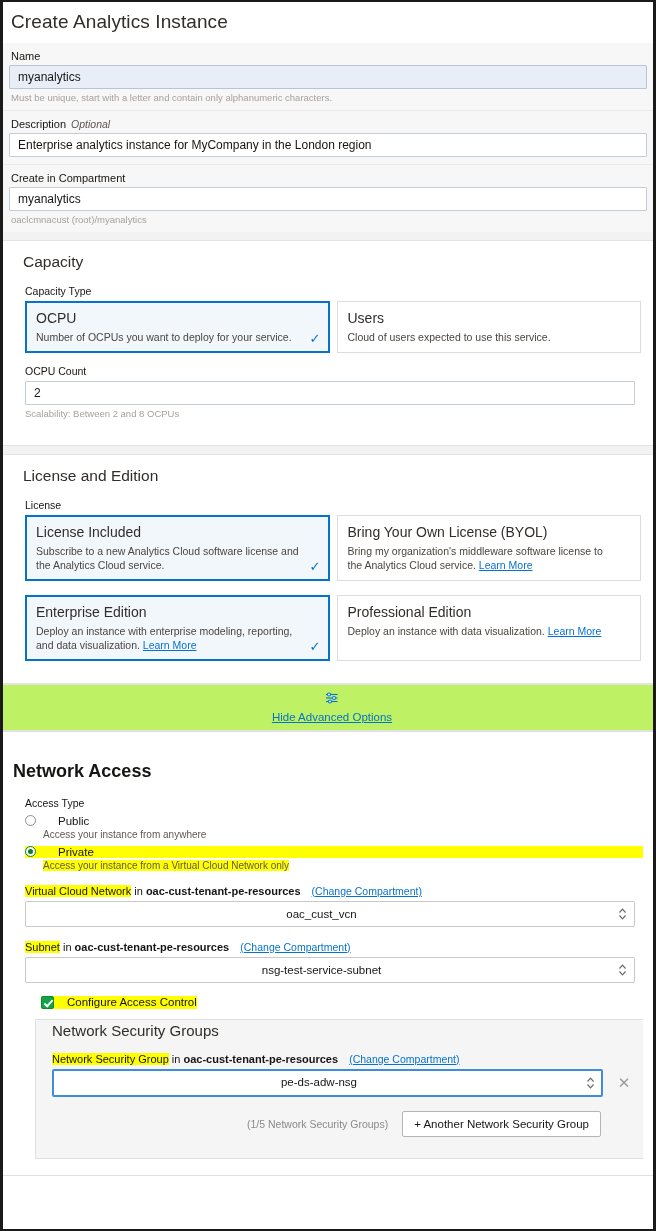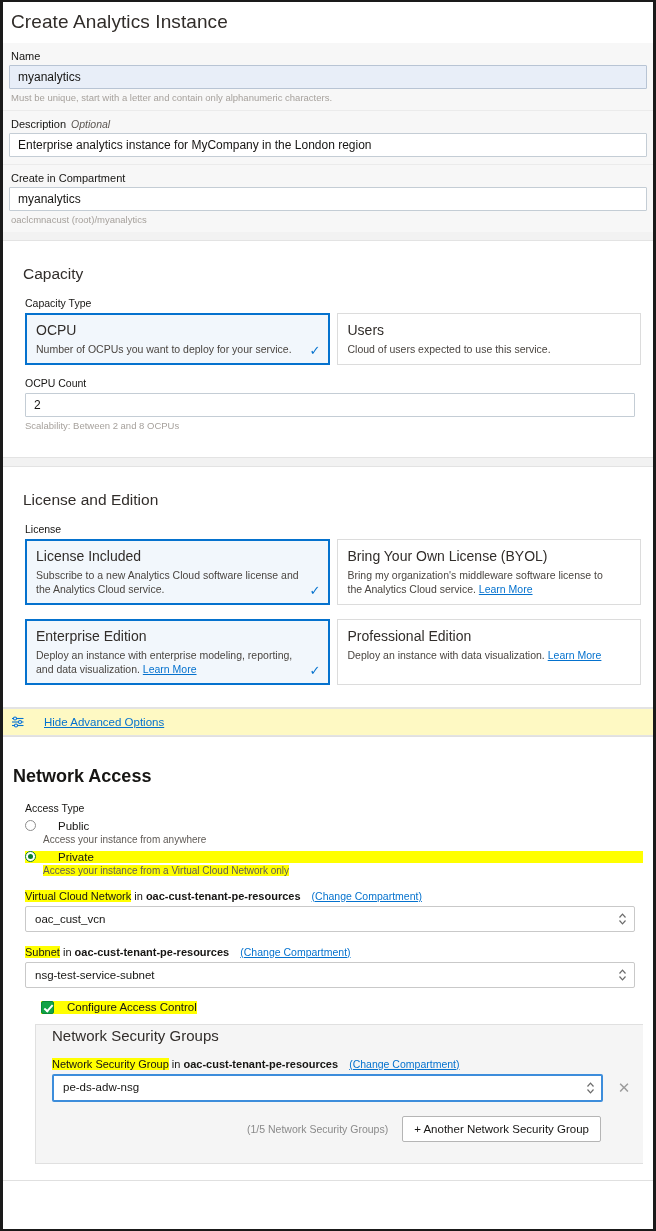--- a/index.html
+++ b/index.html
@@ -76,21 +76,21 @@
   }
   .row-band.nob { border-bottom: none; }
 
   
   .gap { height: 8px; background: #f2f2f2; }
   .card {
     background: #ffffff;
     border: 1px solid #e3e3e3;
     border-left: none;
     border-right: none;
-    padding: 24px 10px 12px 10px;
+    padding: 12px 10px 12px 10px;
   }
   .card h2 {
     font-size: 15.5px;
     font-weight: 400;
     color: #312d2a;
     margin: 0 0 14px 10px;
   }
   .sub-label {
     font-size: 10.5px;
     color: #161513;
@@ -132,27 +132,28 @@
     font-size: 13px;
     line-height: 1;
   }
   a.learn, a.link {
     color: #0572ce;
     text-decoration: underline;
   }
 
   
   .adv-bar {
-    background: #fef9c3;
+    background: #bef264;
     border-top: 1px solid #e3e3e3;
     border-bottom: 1px solid #e3e3e3;
     padding: 7px 0 7px 8px;
     display: flex;
     align-items: center;
-    gap: 19px;
+    gap: 7px;
+    flex-direction: column;
   }
   .adv-bar .adv-link {
     font-size: 11.5px;
     color: #0572ce;
     text-decoration: underline;
   }
 
   
   .na-card {
     background: #ffffff;
@@ -178,21 +179,21 @@
   .hl { background: #ffff00; }
 
   .compartment-line {
     margin: 0 0 4px 12px;
     font-size: 11px;
     color: #161513;
   }
   .compartment-line b { font-weight: 700; }
   .compartment-line .chg { margin-left: 8px; font-size: 10.5px; }
 
-  .select-wrap { position: relative; margin: 0 8px 0 12px; }
+  .select-wrap { position: relative; margin: 0 8px 0 12px; text-align: center; }
   .select-box {
     width: 100%;
     height: 26px;
     line-height: 24px;
     border: 1px solid #c9c9c9;
     background: #ffffff;
     font-size: 11.5px;
     color: #161513;
     padding: 0 26px 0 9px;
     border-radius: 2px;

